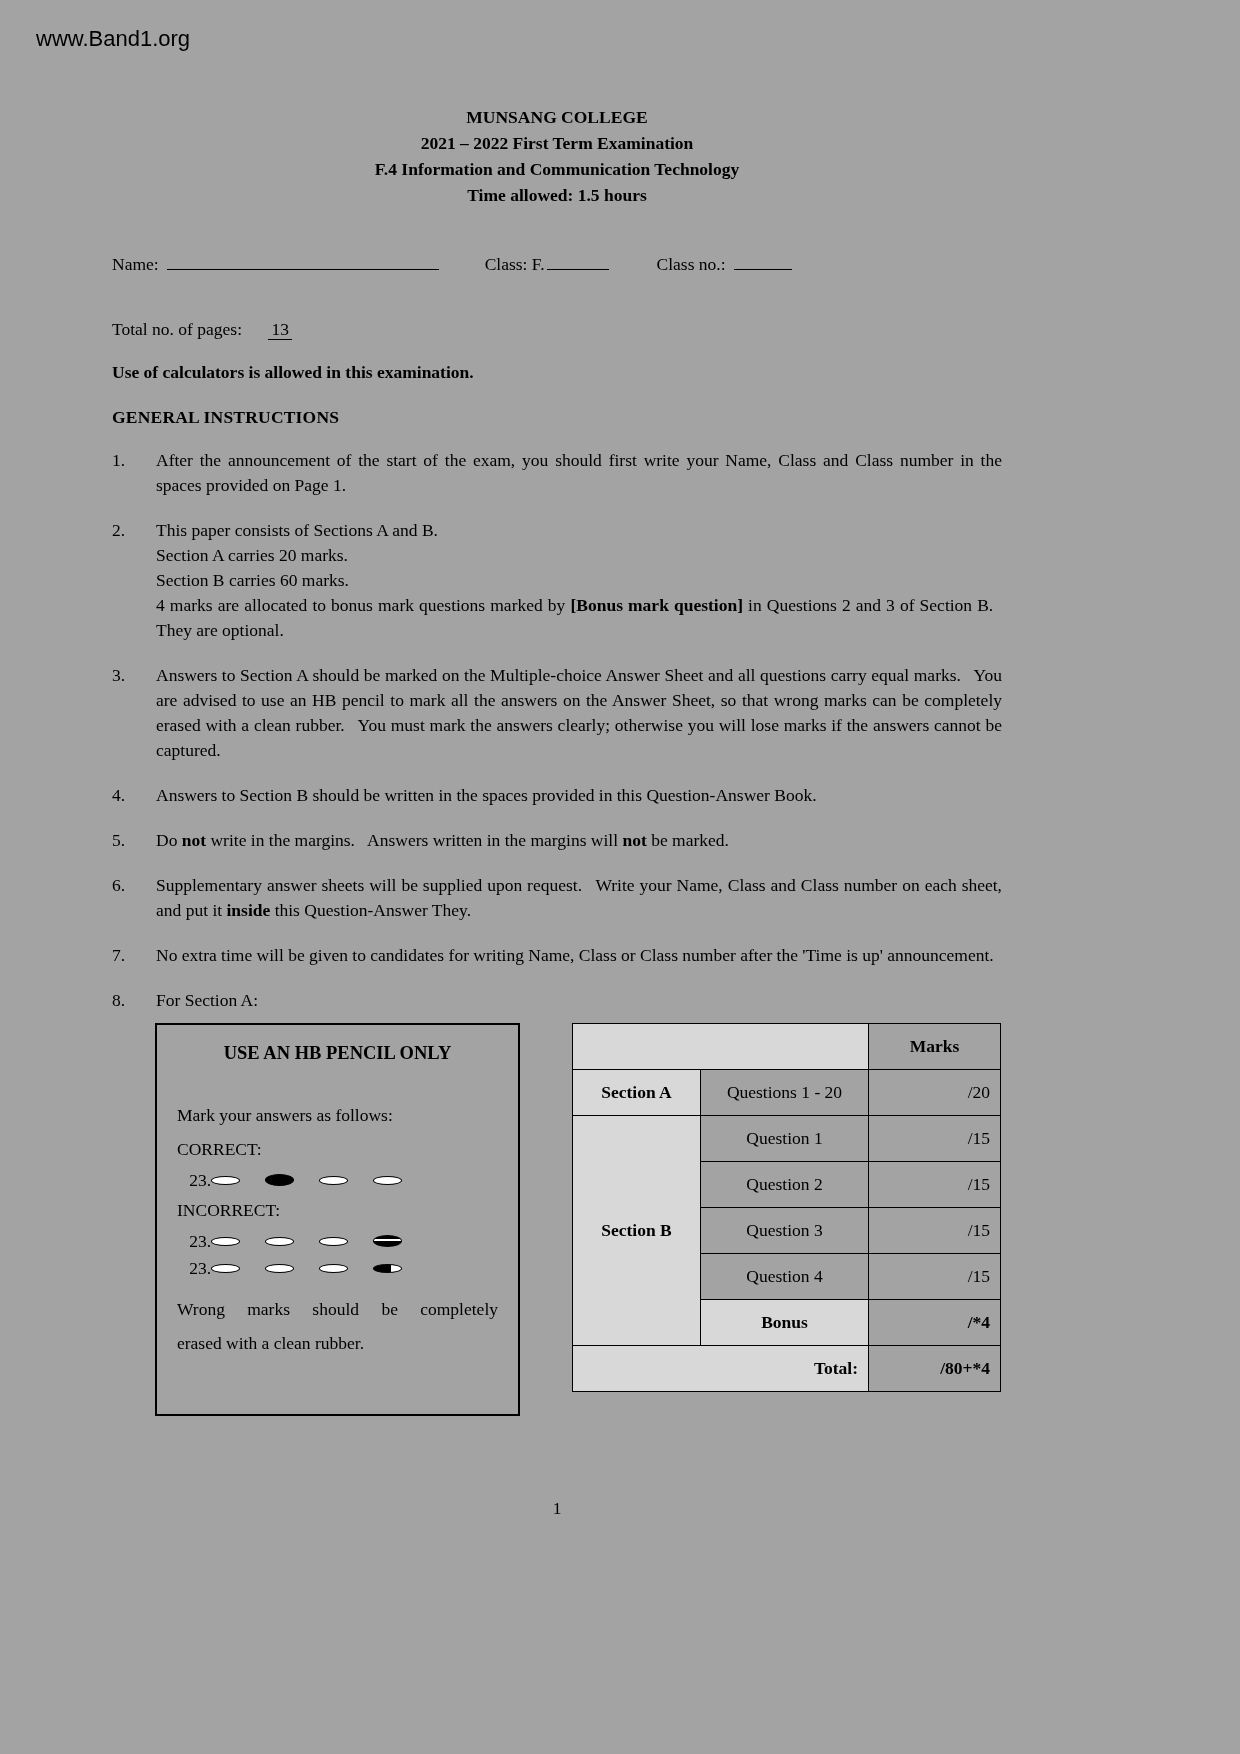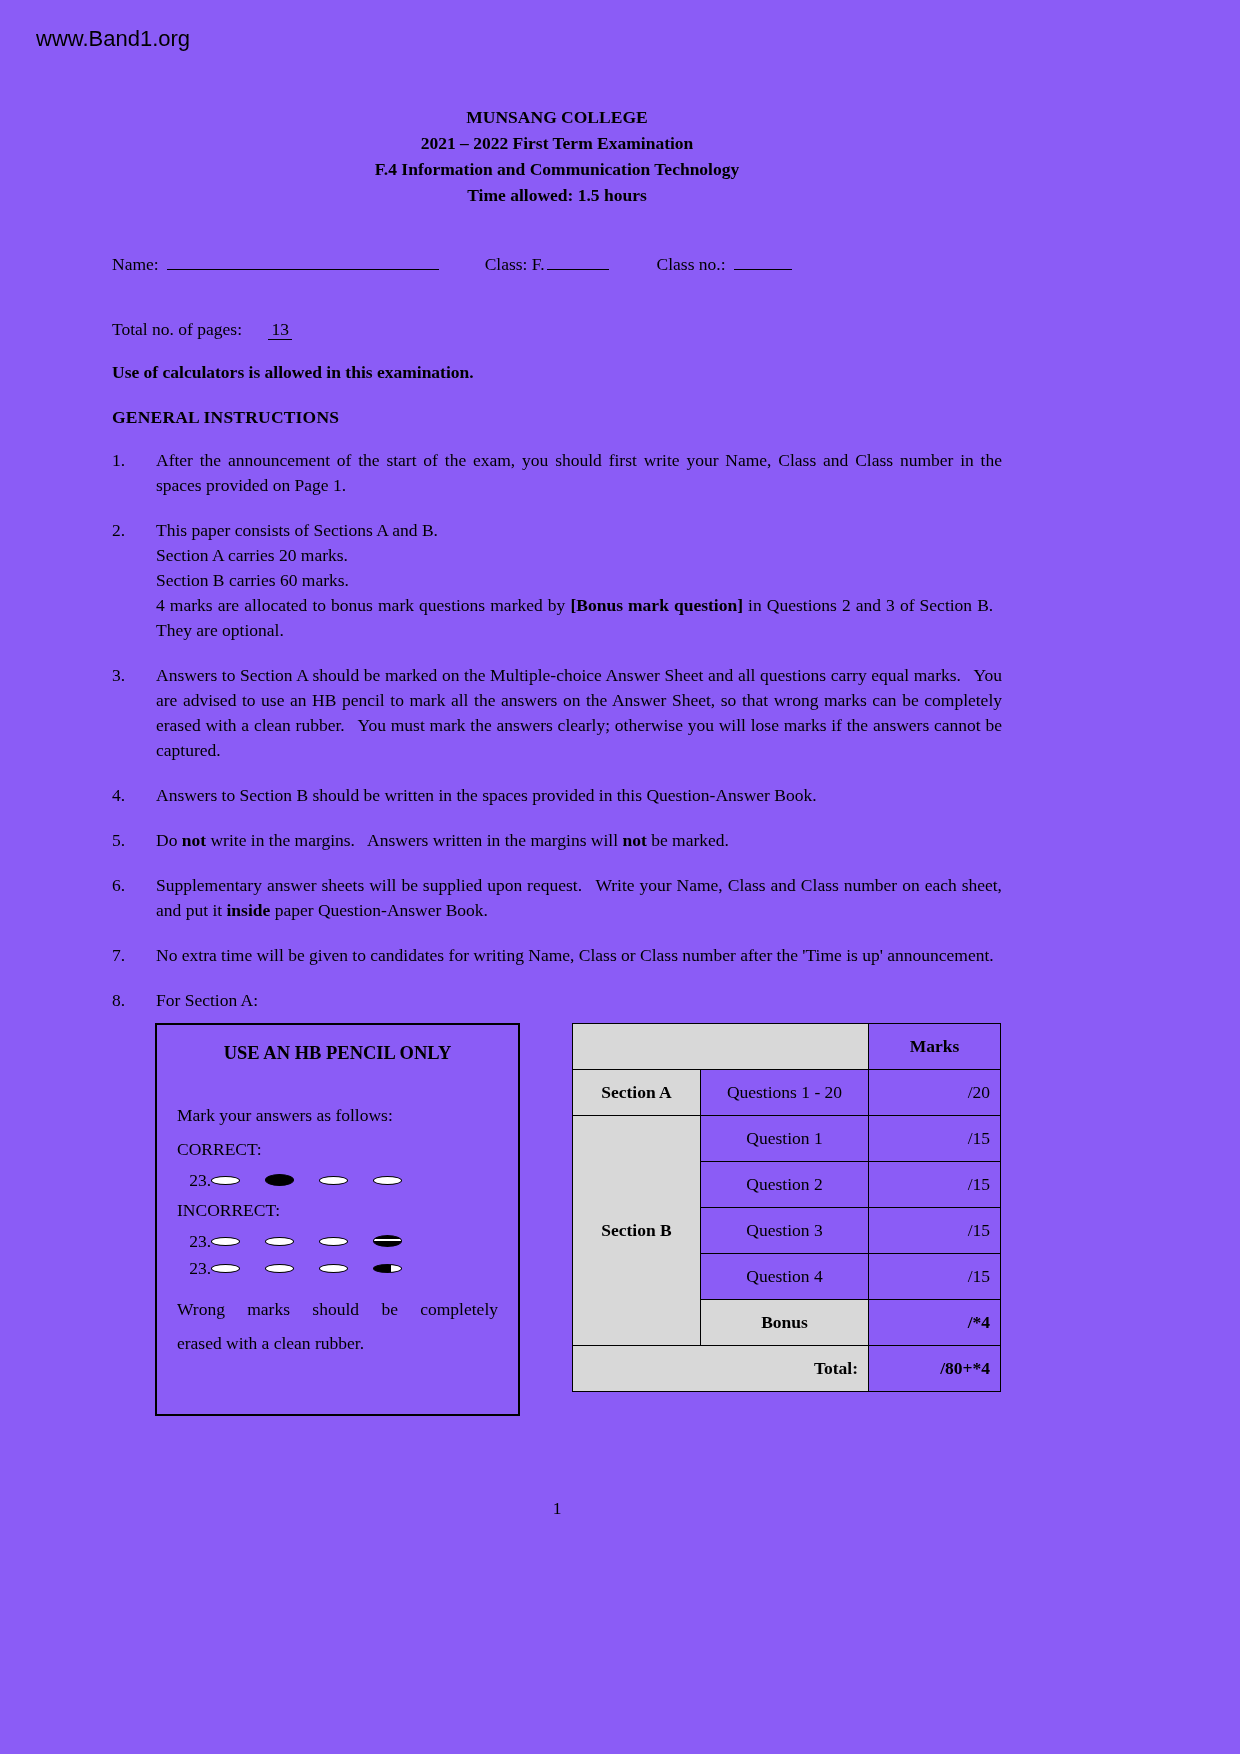--- a/index.html
+++ b/index.html
@@ -1,21 +1,21 @@
 <!DOCTYPE html>
 <html><head>
 <meta charset="utf-8">
 <style>
   * { box-sizing: border-box; }
   html, body { margin: 0; padding: 0; background: #ffffff; }
   .page {
     position: relative;
     width: 1240px;
     height: 1754px;
-    background: #8b5cf6;
+    background: #a3a3a3;
     color: #000000;
     font-family: "Liberation Serif", serif;
     font-size: 17.5px;
     overflow: hidden;
   }
   .watermark {
     position: absolute;
     top: 26px;
     left: 36px;
     font-family: "Liberation Sans", sans-serif;
@@ -180,21 +180,21 @@
       <div class="body">Answers to Section B should be written in the spaces provided in this Question-Answer Book.</div>
     </div>
 
     <div class="instr">
       <div class="num">5.</div>
       <div class="body"><span>Do </span><b>not</b><span> write in the margins.  Answers written in the margins will </span><b>not</b><span> be marked.</span></div>
     </div>
 
     <div class="instr">
       <div class="num">6.</div>
-      <div class="body"><span>Supplementary answer sheets will be supplied upon request.  Write your Name, Class and Class number on each sheet, and put it </span><b>inside</b><span> paper Question-Answer Book.</span></div>
+      <div class="body"><span>Supplementary answer sheets will be supplied upon request.  Write your Name, Class and Class number on each sheet, and put it </span><b>inside</b><span> this Question-Answer They.</span></div>
     </div>
 
     <div class="instr">
       <div class="num">7.</div>
       <div class="body">No extra time will be given to candidates for writing Name, Class or Class number after the 'Time is up' announcement.</div>
     </div>
 
     <div class="instr">
       <div class="num">8.</div>
       <div class="body line">For Section A:</div>

